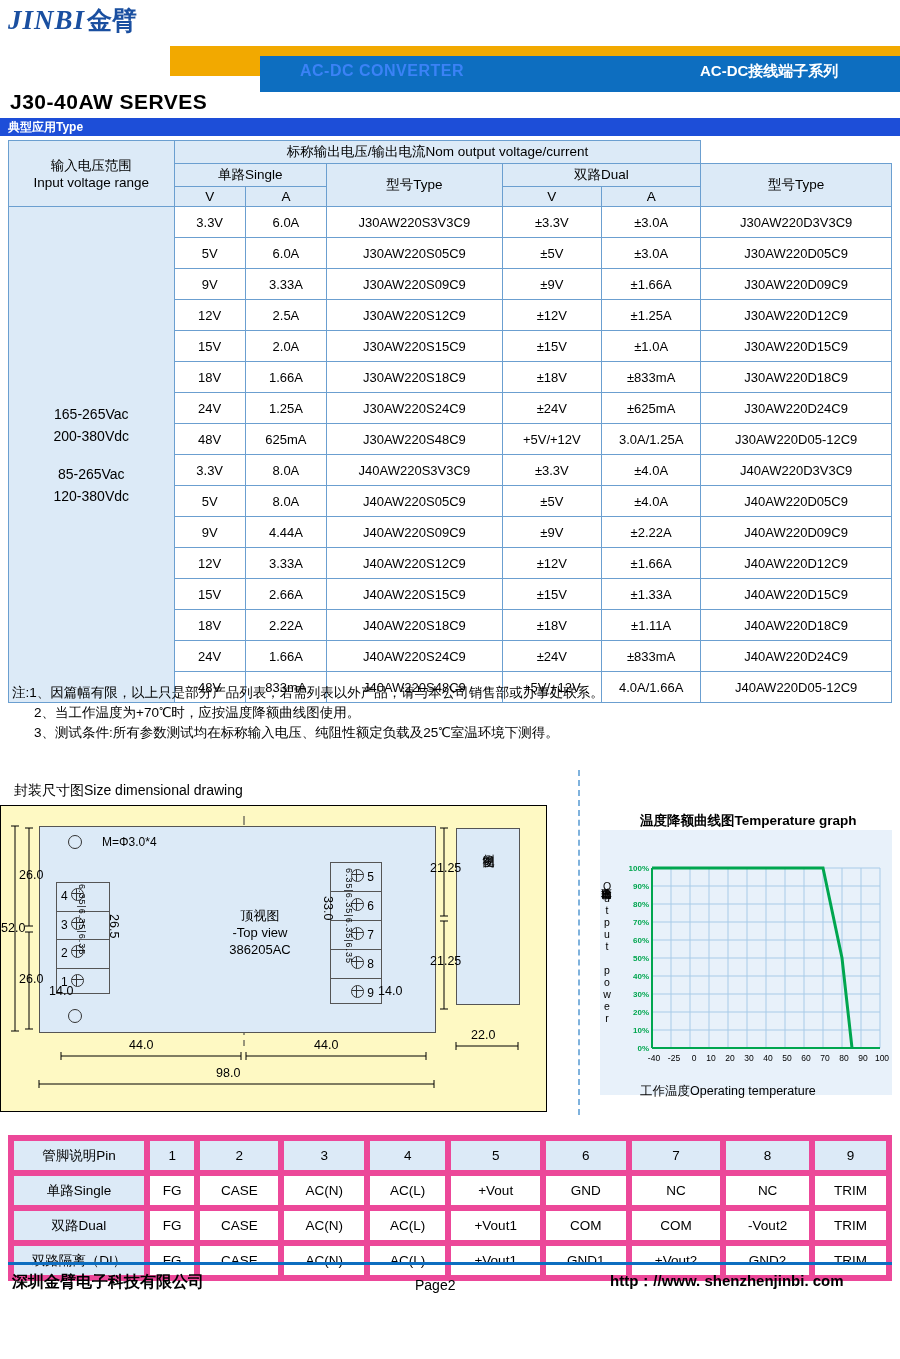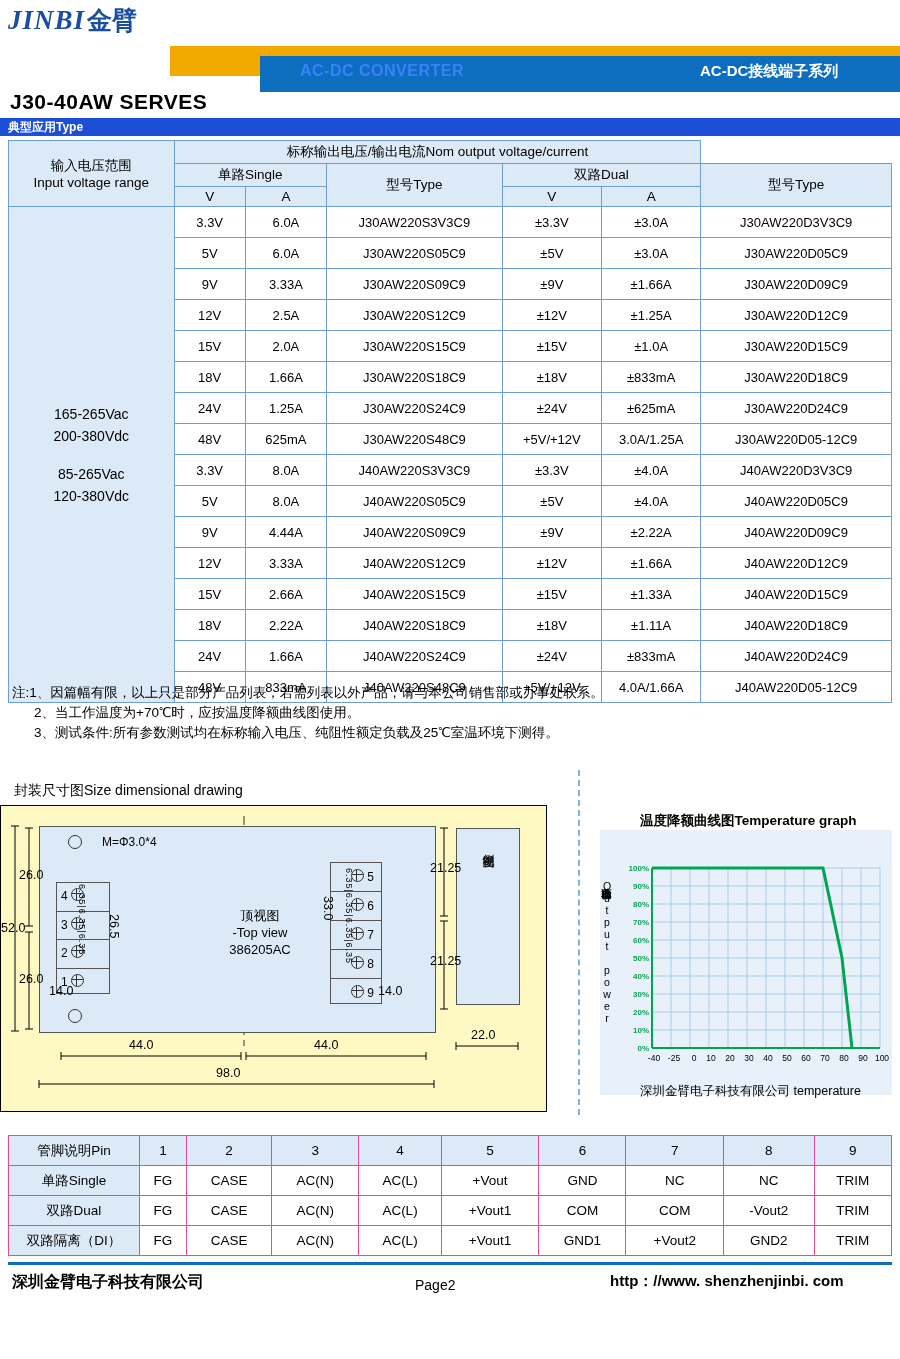--- a/index.html
+++ b/index.html
@@ -58,21 +58,21 @@
 
   
   .graphbox{position:absolute;left:600px;top:830px;width:292px;height:265px;background:#e8f1fa;}
   .graphtitle{position:absolute;left:640px;top:812px;font-size:13.5px;font-weight:bold;}
   .glabel-y{position:absolute;left:600px;top:880px;writing-mode:vertical-rl;text-orientation:upright;font-size:10.5px;letter-spacing:0px;}
   .glabel-x{position:absolute;left:640px;top:1083px;font-size:12.5px;}
   svg.graph{position:absolute;left:612px;top:858px;}
 
   
   table.pint{position:absolute;left:8px;top:1135px;width:884px;border-collapse:collapse;}
-  table.pint td{border:1px solid #ec4899;text-align:center;font-size:13.5px;height:27px;}
+  table.pint td{border:6px solid #ec4899;text-align:center;font-size:13.5px;height:27px;}
   table.pint .hdr{background:#dceaf7;}
   table.pint .lbl{background:#dceaf7;}
 
   
   .footline{position:absolute;left:8px;top:1262px;width:884px;height:3px;background:#0d6ec0;}
   .fl{position:absolute;left:12px;top:1272px;font-size:16px;font-weight:bold;}
   .fc{position:absolute;left:415px;top:1277px;font-size:14px;}
   .fr{position:absolute;left:610px;top:1272px;font-size:15px;font-weight:bold;}
 </style>
 </head>
@@ -353,21 +353,21 @@
   <div class="dimtxt" style="left:128px;top:232px;">44.0</div>
   <div class="dimtxt" style="left:313px;top:232px;">44.0</div>
   <div class="dimtxt" style="left:215px;top:260px;">98.0</div>
   <div class="dimtxt" style="left:470px;top:222px;">22.0</div>
 </div>
 <div class="unit" style="top:1146px;left:478px;">单位unit: mm</div>
 
 <div class="graphbox"></div>
 <div class="graphtitle">温度降额曲线图Temperature graph</div>
 <div class="glabel-y">输出功率百分比Output power</div>
-<div class="glabel-x">深圳金臂电子科技有限公司  temperature</div>
+<div class="glabel-x">工作温度Operating  temperature</div>
 
 <svg class="graph" width="278" height="222">
 
   <g stroke="#a8cbe8" stroke-width="1">
     <line x1="40" y1="10" x2="268" y2="10"></line>
     <line x1="40" y1="28" x2="268" y2="28"></line>
     <line x1="40" y1="46" x2="268" y2="46"></line>
     <line x1="40" y1="64" x2="268" y2="64"></line>
     <line x1="40" y1="82" x2="268" y2="82"></line>
     <line x1="40" y1="100" x2="268" y2="100"></line>

